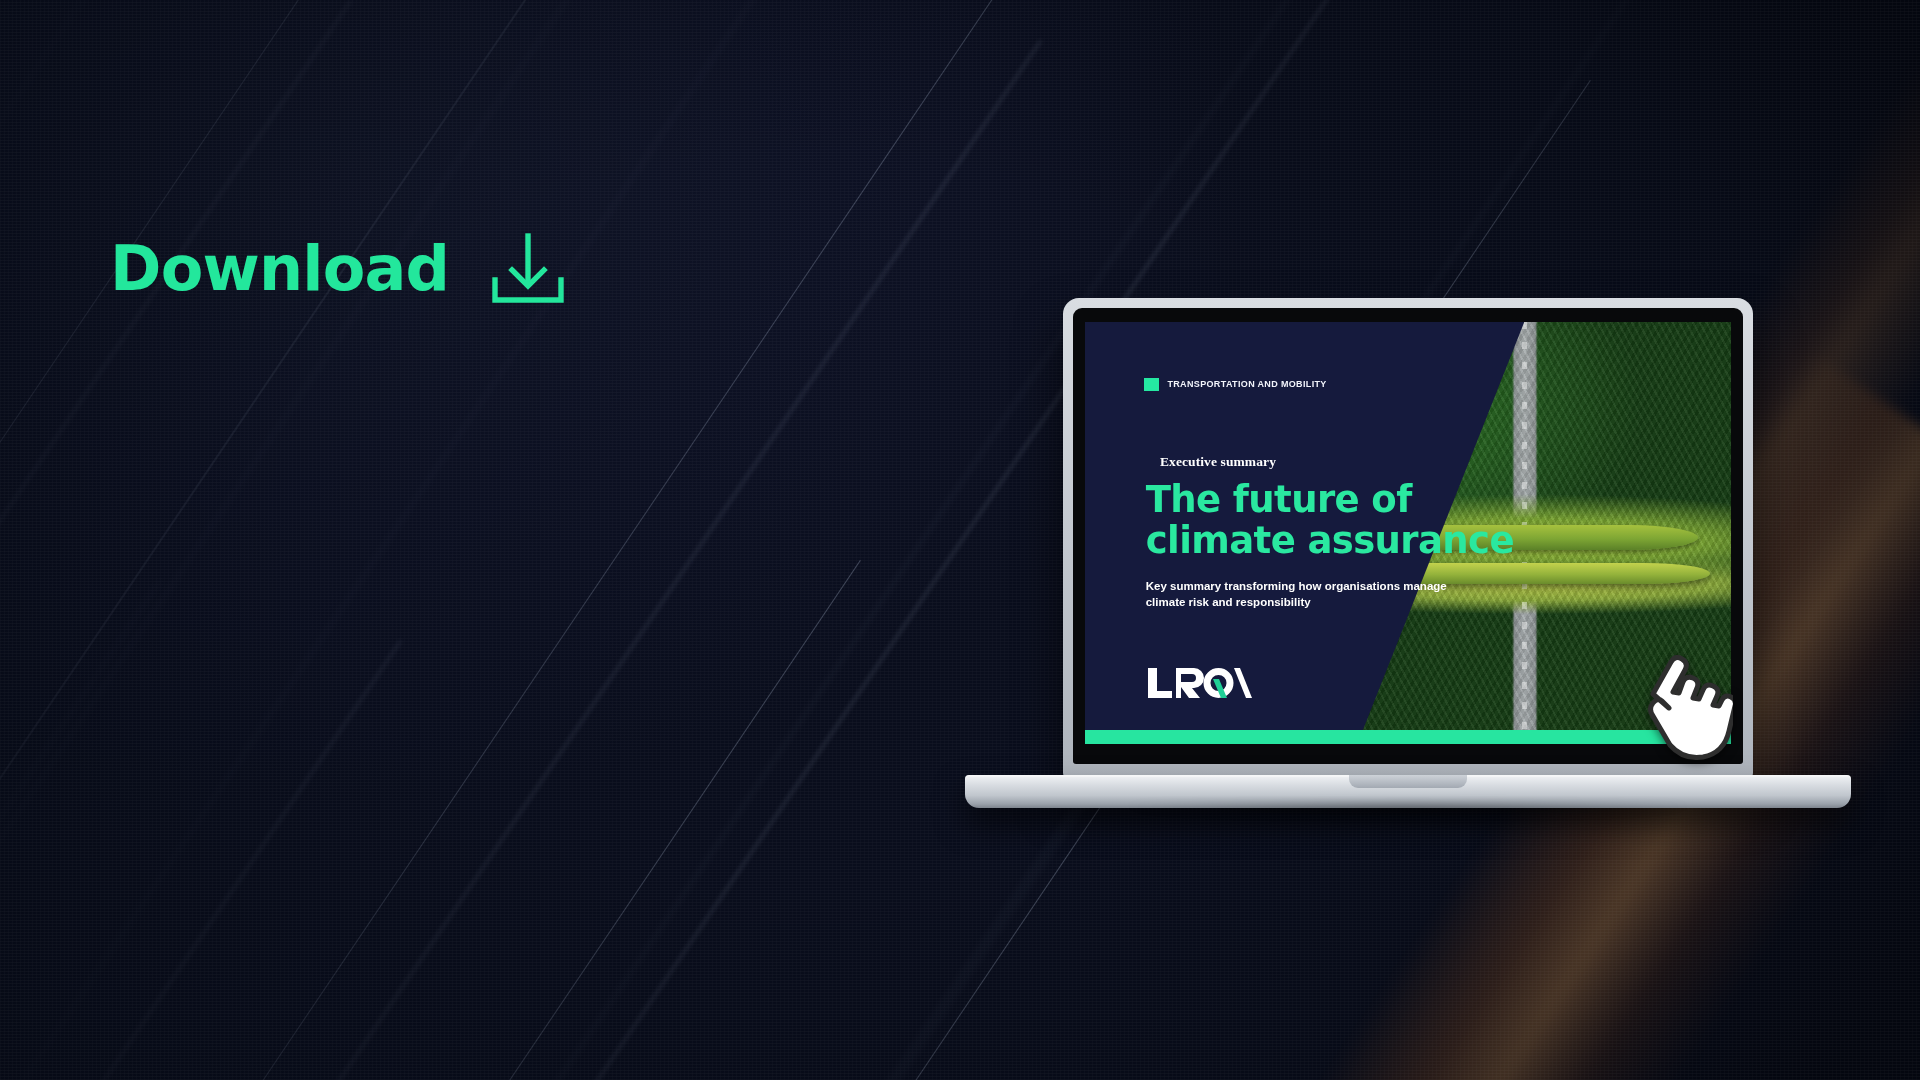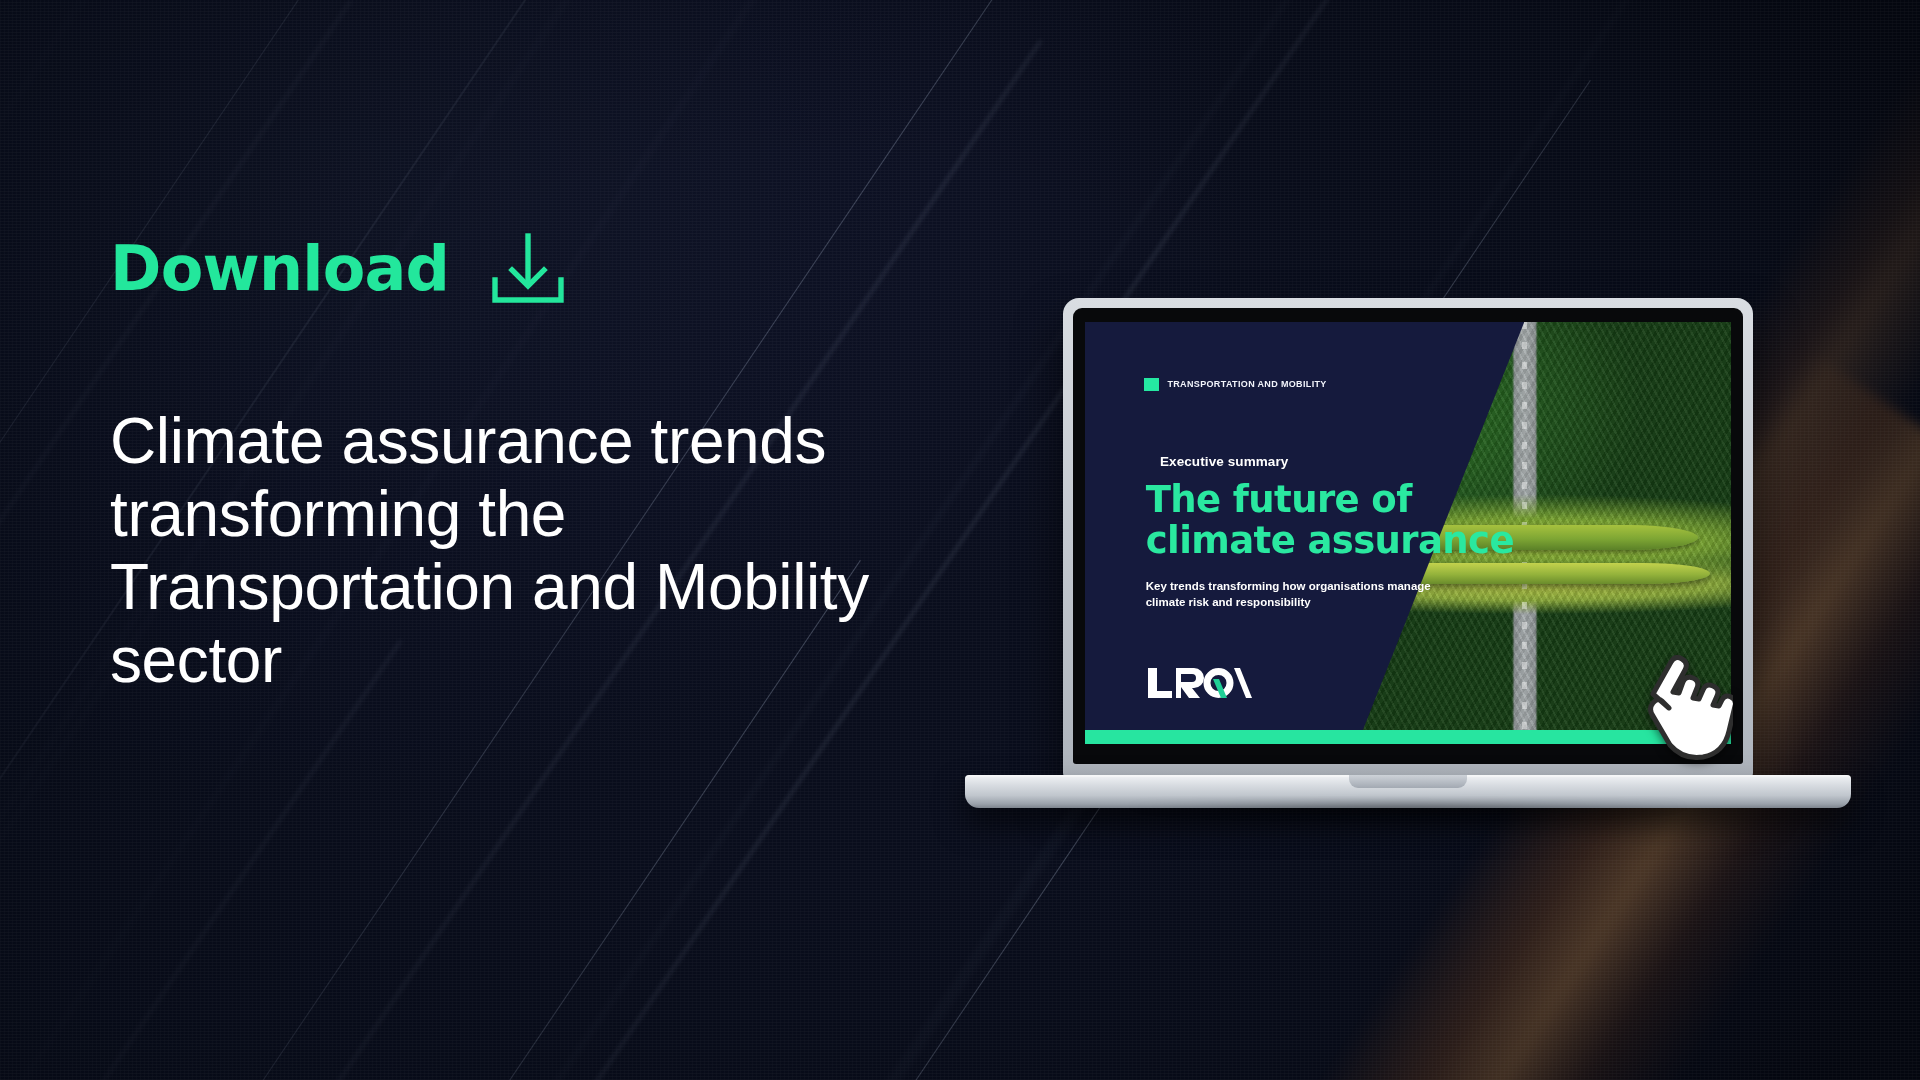--- a/index.html
+++ b/index.html
@@ -260,21 +260,21 @@
     color:#f2f4fb; font-size:9px; font-weight:700;
     letter-spacing:.35px;
     font-family:"Liberation Sans", sans-serif;
     white-space:nowrap;
   }
 
   .eyebrow {
     position:absolute; left:11.6%; top:31.2%;
     color:#ffffff; font-size:13.5px; font-weight:700;
     letter-spacing:.1px; z-index:3;
-    font-family:Liberation Sans, sans-serif;
+    font-family:Liberation Serif, serif;
   }
   .doc-title {
     position:absolute; left:9.4%; top:37.5%;
     color:#2AE8A0; font-size:37px; font-weight:700;
     line-height:1.1; letter-spacing:-.6px; z-index:3;
     font-family:"DejaVu Sans", sans-serif;
     white-space:pre-line;
   }
   .doc-sub {
     position:absolute; left:9.4%; top:61%;
@@ -383,21 +383,20 @@
         <g fill="none" stroke="#23E79C" stroke-width="5.4" stroke-linecap="square">
           <line x1="39" y1="4" x2="39" y2="52"></line>
           <polyline points="23,38 39,54 55,38" stroke-linejoin="miter"></polyline>
           <polyline points="6,48 6,68 72,68 72,48"></polyline>
         </g>
       </svg>
     </div>
 
     <div class="headline">
       <br>
-      <span class="light">Climate assurance trends transforming the Transportation and Mobility sector</span>
     </div>
 
   </div>
 
   <div class="laptop">
 
     <div class="lid">
       <div class="bezel">
         <div class="screen">
 
@@ -413,21 +412,21 @@
           <div class="kicker-row">
             <span class="kicker-sq"></span>
             <span class="kicker-txt">TRANSPORTATION AND MOBILITY</span>
           </div>
 
           <div class="eyebrow">Executive summary</div>
 
           <div class="doc-title">The future of
 climate assurance</div>
 
-          <div class="doc-sub">Key trends transforming how organisations manage
+          <div class="doc-sub">Key summary transforming how organisations manage
 climate risk and responsibility</div>
 
           <div class="logo">
             <svg width="108" height="36" viewBox="0 0 216 72">
 
               <path d="M4 8 H22 V54 H52 V68 H4 Z" fill="#ffffff"></path>
 
               <path d="M60 8 H96 a20 20 0 0 1 0 40 h-4 l16 20 H86 L70 46 V68 H60 Z
                        M70 20 V36 h22 a8 8 0 0 0 0 -16 Z" fill="#ffffff"></path>
 

